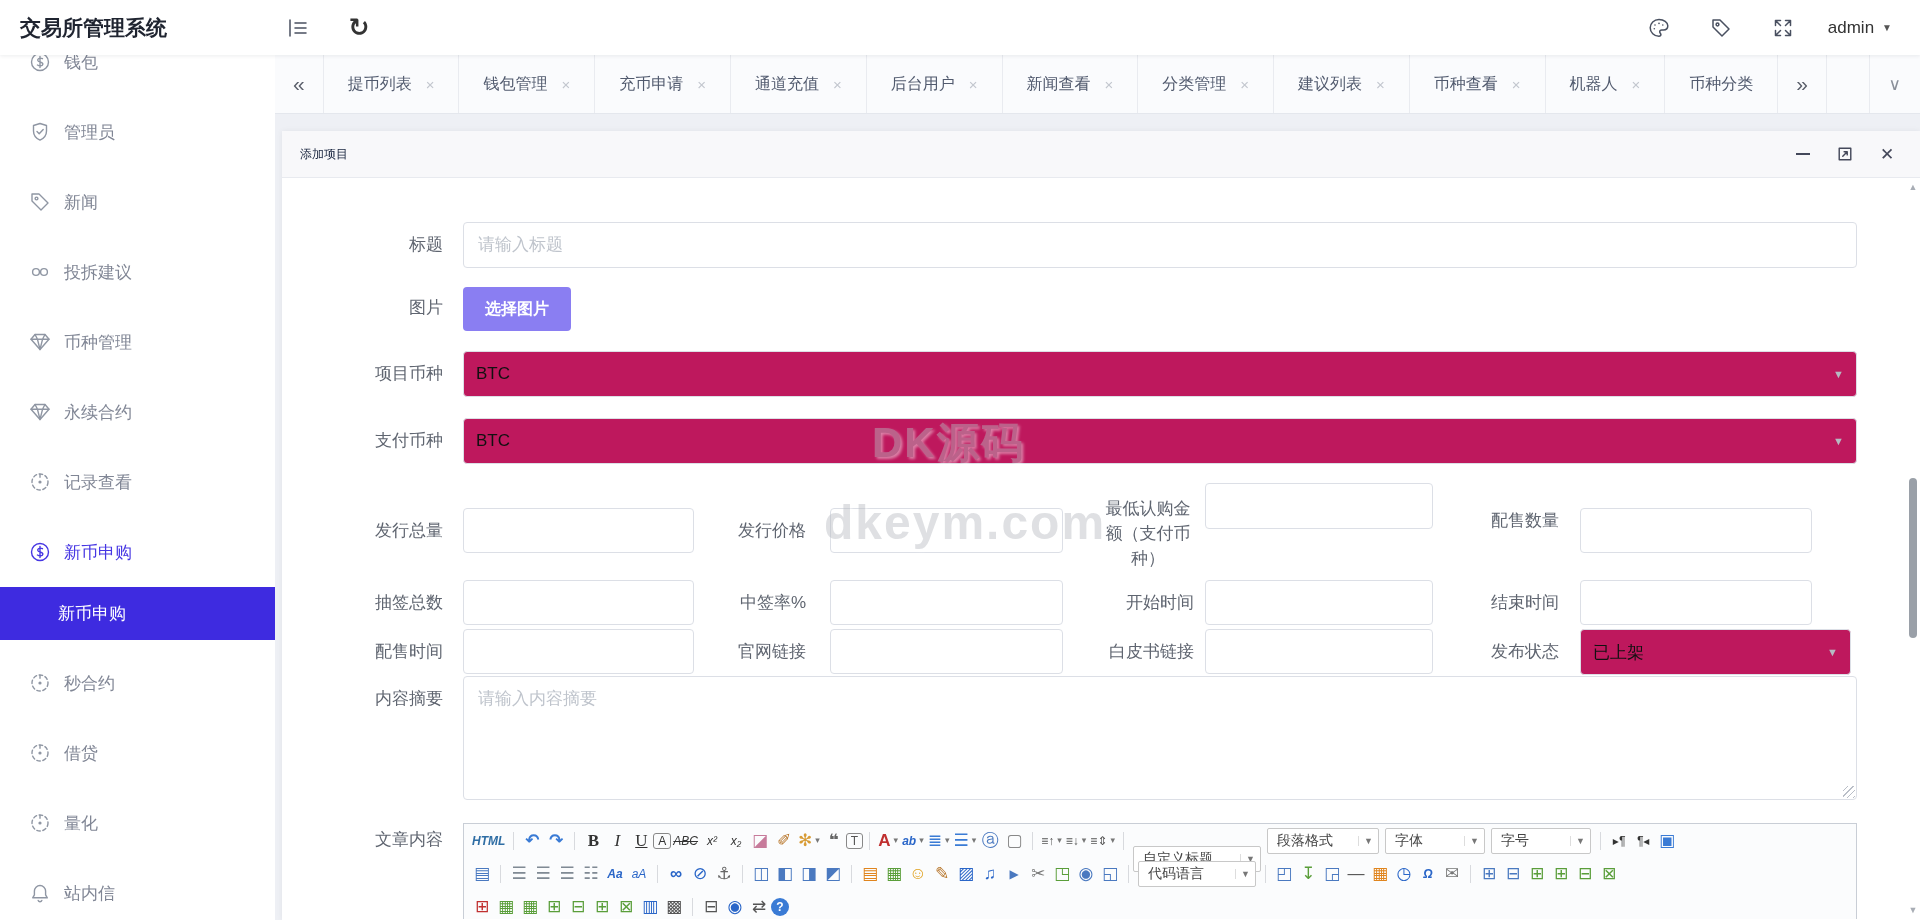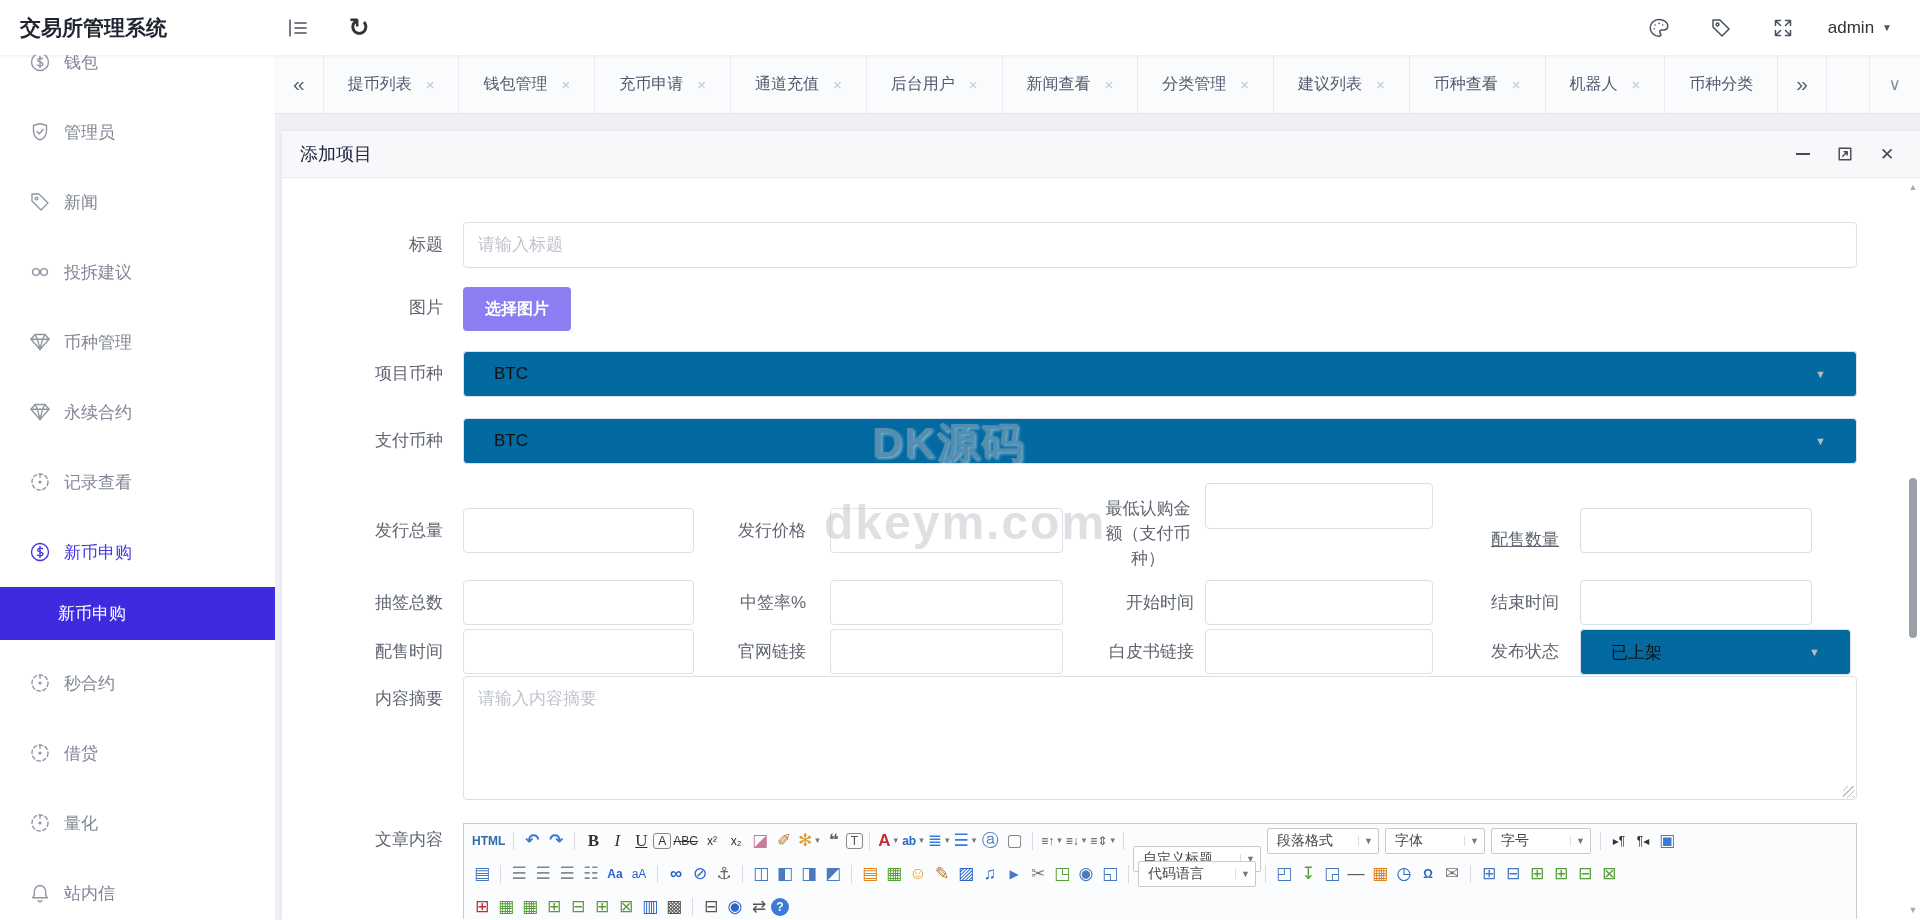--- a/index.html
+++ b/index.html
@@ -46,61 +46,61 @@
   .tab-close { margin-left:14px; color:#c2c6ce; font-size:15px; }
   .tab-arrow { font-size:21px; color:#5a5f6b; padding:0 18px; }
   .tab-drop { margin-left:auto; border-left:1px solid #e9ebf0; border-right:none; font-size:17px;
               color:#8a8f99; padding:0 19px; }
 
   
   .dialog { position:absolute; left:7px; top:76px; width:1638px; height:789px; background:#fff;
             box-shadow:0 0 6px rgba(0,0,0,.06); }
   .dhead { height:47px; background:#f8f8fa; border-bottom:1px solid #e8eaef; display:flex;
            align-items:center; }
-  .dtitle { font-size:18px; color:#17233d; margin-left:18px; flex:1; }
+  .dtitle { font-size:12px; color:#17233d; margin-left:18px; flex:1; }
   .dctrl { display:flex; align-items:center; gap:24px; margin-right:24px; color:#44485a; }
   .dctrl .wc { cursor:pointer; display:inline-flex; align-items:center; justify-content:center;
                width:18px; height:18px; }
   .wc-min { width:14px; border-top:2px solid #44485a; height:0; }
   .wc svg { width:16px; height:16px; stroke:#44485a; fill:none; stroke-width:1.6;
             stroke-linecap:round; stroke-linejoin:round; }
   .wc-close { font-size:17px; font-weight:bold; }
 
   .dbody { position:relative; height:741px; overflow:hidden; }
 
   .lb { position:absolute; width:150px; text-align:right; font-size:17px; color:#5f6570;
         line-height:45px; }
   .lb.ml { line-height:25px; text-align:center; padding-top:0; }
   .inp { position:absolute; height:45px; border:1px solid #dcdfe6; border-radius:4px;
          font-size:17px; color:#701a75; padding:0 14px; outline:none;
          font-family:"Liberation Sans","DejaVu Sans",sans-serif; background:#fff; }
   .inp::placeholder { color:#bfc4cc; }
-  .sel { position:absolute; height:46px; border:1px solid #dcdfe6; border-radius:4px; background:#0369a1;
-         display:flex; align-items:center; justify-content:space-between; padding:0 30px;
+  .sel { position:absolute; height:46px; border:1px solid #dcdfe6; border-radius:4px; background:#be185d;
+         display:flex; align-items:center; justify-content:space-between; padding:0 12px;
          font-size:17px; color:#111; cursor:pointer; }
   .sel .sel-arrow { color:#b6bac2; font-size:11px; }
   .btn-purple { position:absolute; width:108px; height:44px; background:#8a7ef2; color:#fff;
                 border:none; border-radius:4px; font-size:16px; font-weight:bold; cursor:pointer;
                 font-family:"Liberation Sans","DejaVu Sans",sans-serif; }
   textarea.area { position:absolute; border:1px solid #dcdfe6; border-radius:4px; resize:none;
                   font-size:17px; padding:10px 14px; color:#222; outline:none;
                   font-family:"Liberation Sans","DejaVu Sans",sans-serif; }
   textarea.area::placeholder { color:#bfc4cc; }
   .grip { position:absolute; width:12px; height:12px; cursor:nwse-resize;
           background:repeating-linear-gradient(135deg,transparent 0 3px,#b9bec7 3px 4px); }
 
   
   .editor { position:absolute; left:181px; top:645px; width:1394px; height:120px;
             border:1px solid #c9ced6; background:#fbfcfd; overflow:hidden; }
   .tbrow { display:flex; align-items:center; padding:0 6px; height:33px; flex-wrap:nowrap; }
   .tb-item { min-width:24px; height:24px; display:inline-flex; align-items:center; justify-content:center;
              font-size:17px; border-radius:3px; cursor:pointer; padding:0 2px; line-height:1;
              white-space:nowrap; }
   .tb-sep { width:1px; height:18px; background:#d8dade; margin:0 6px; flex:none; }
-  .t-tiny { font-size:12px; } .t-bold { font-weight:bold; } .t-italic { font-style:italic; }
+  .t-tiny { font-size:12px;font-style:italic; } .t-bold { font-weight:bold; } .t-italic { font-style:italic; }
   .t-serif { font-family:"Liberation Serif","DejaVu Serif",serif; }
   .t-underline { text-decoration:underline; } .t-strike { text-decoration:line-through; }
   .t-boxed { border:1px solid #888; font-size:12px; padding:1px 4px; min-width:0; height:auto; }
   .t-round { background:#3a7bd5; border-radius:50%; width:18px; height:18px; min-width:18px;
              font-size:12px; font-weight:bold; }
   .dd::after { content:"▾"; font-size:9px; color:#777; margin-left:3px; }
   .tb-select { height:26px; border:1px solid #c8c8c8; background:#fff; display:inline-flex;
                align-items:center; justify-content:space-between; font-size:14px; color:#444;
                padding:0 5px 0 9px; margin:0 3px; border-radius:2px; cursor:pointer; flex:none; }
   .tb-select .ts-arrow { font-size:9px; color:#777; border-left:1px solid #ddd; padding-left:5px;
@@ -341,21 +341,21 @@
           <span>BTC</span>
           <span class="sel-arrow">▼</span>
         </div>
 
         <div class="lb" style="left:11px;top:330px;">发行总量</div>
         <input class="inp" style="left: 181px; top: 330px; width: 231px;">
         <div class="lb" style="left:404px;top:330px;width:120px;">发行价格</div>
         <input class="inp" style="left: 548px; top: 330px; width: 233px;">
         <div class="lb ml" style="left:820px;top:318px;width:92px;">最低认购金额（支付币种）</div>
         <input class="inp" style="left: 923px; top: 305px; width: 228px; height: 46px;">
-        <div class="lb" style="left:1157px;top:339px;width:120px;text-decoration:underline;">配售数量</div>
+        <div class="lb" style="left:1157px;top:320px;width:120px;">配售数量</div>
         <input class="inp" style="left: 1298px; top: 330px; width: 232px;">
 
         <div class="lb" style="left:11px;top:402px;">抽签总数</div>
         <input class="inp" style="left: 181px; top: 402px; width: 231px;">
         <div class="lb" style="left:404px;top:402px;width:120px;">中签率%</div>
         <input class="inp" style="left: 548px; top: 402px; width: 233px;">
         <div class="lb" style="left:792px;top:402px;width:120px;">开始时间</div>
         <input class="inp" style="left: 923px; top: 402px; width: 228px;">
         <div class="lb" style="left:1157px;top:402px;width:120px;">结束时间</div>
         <input class="inp" style="left: 1298px; top: 402px; width: 232px;">

